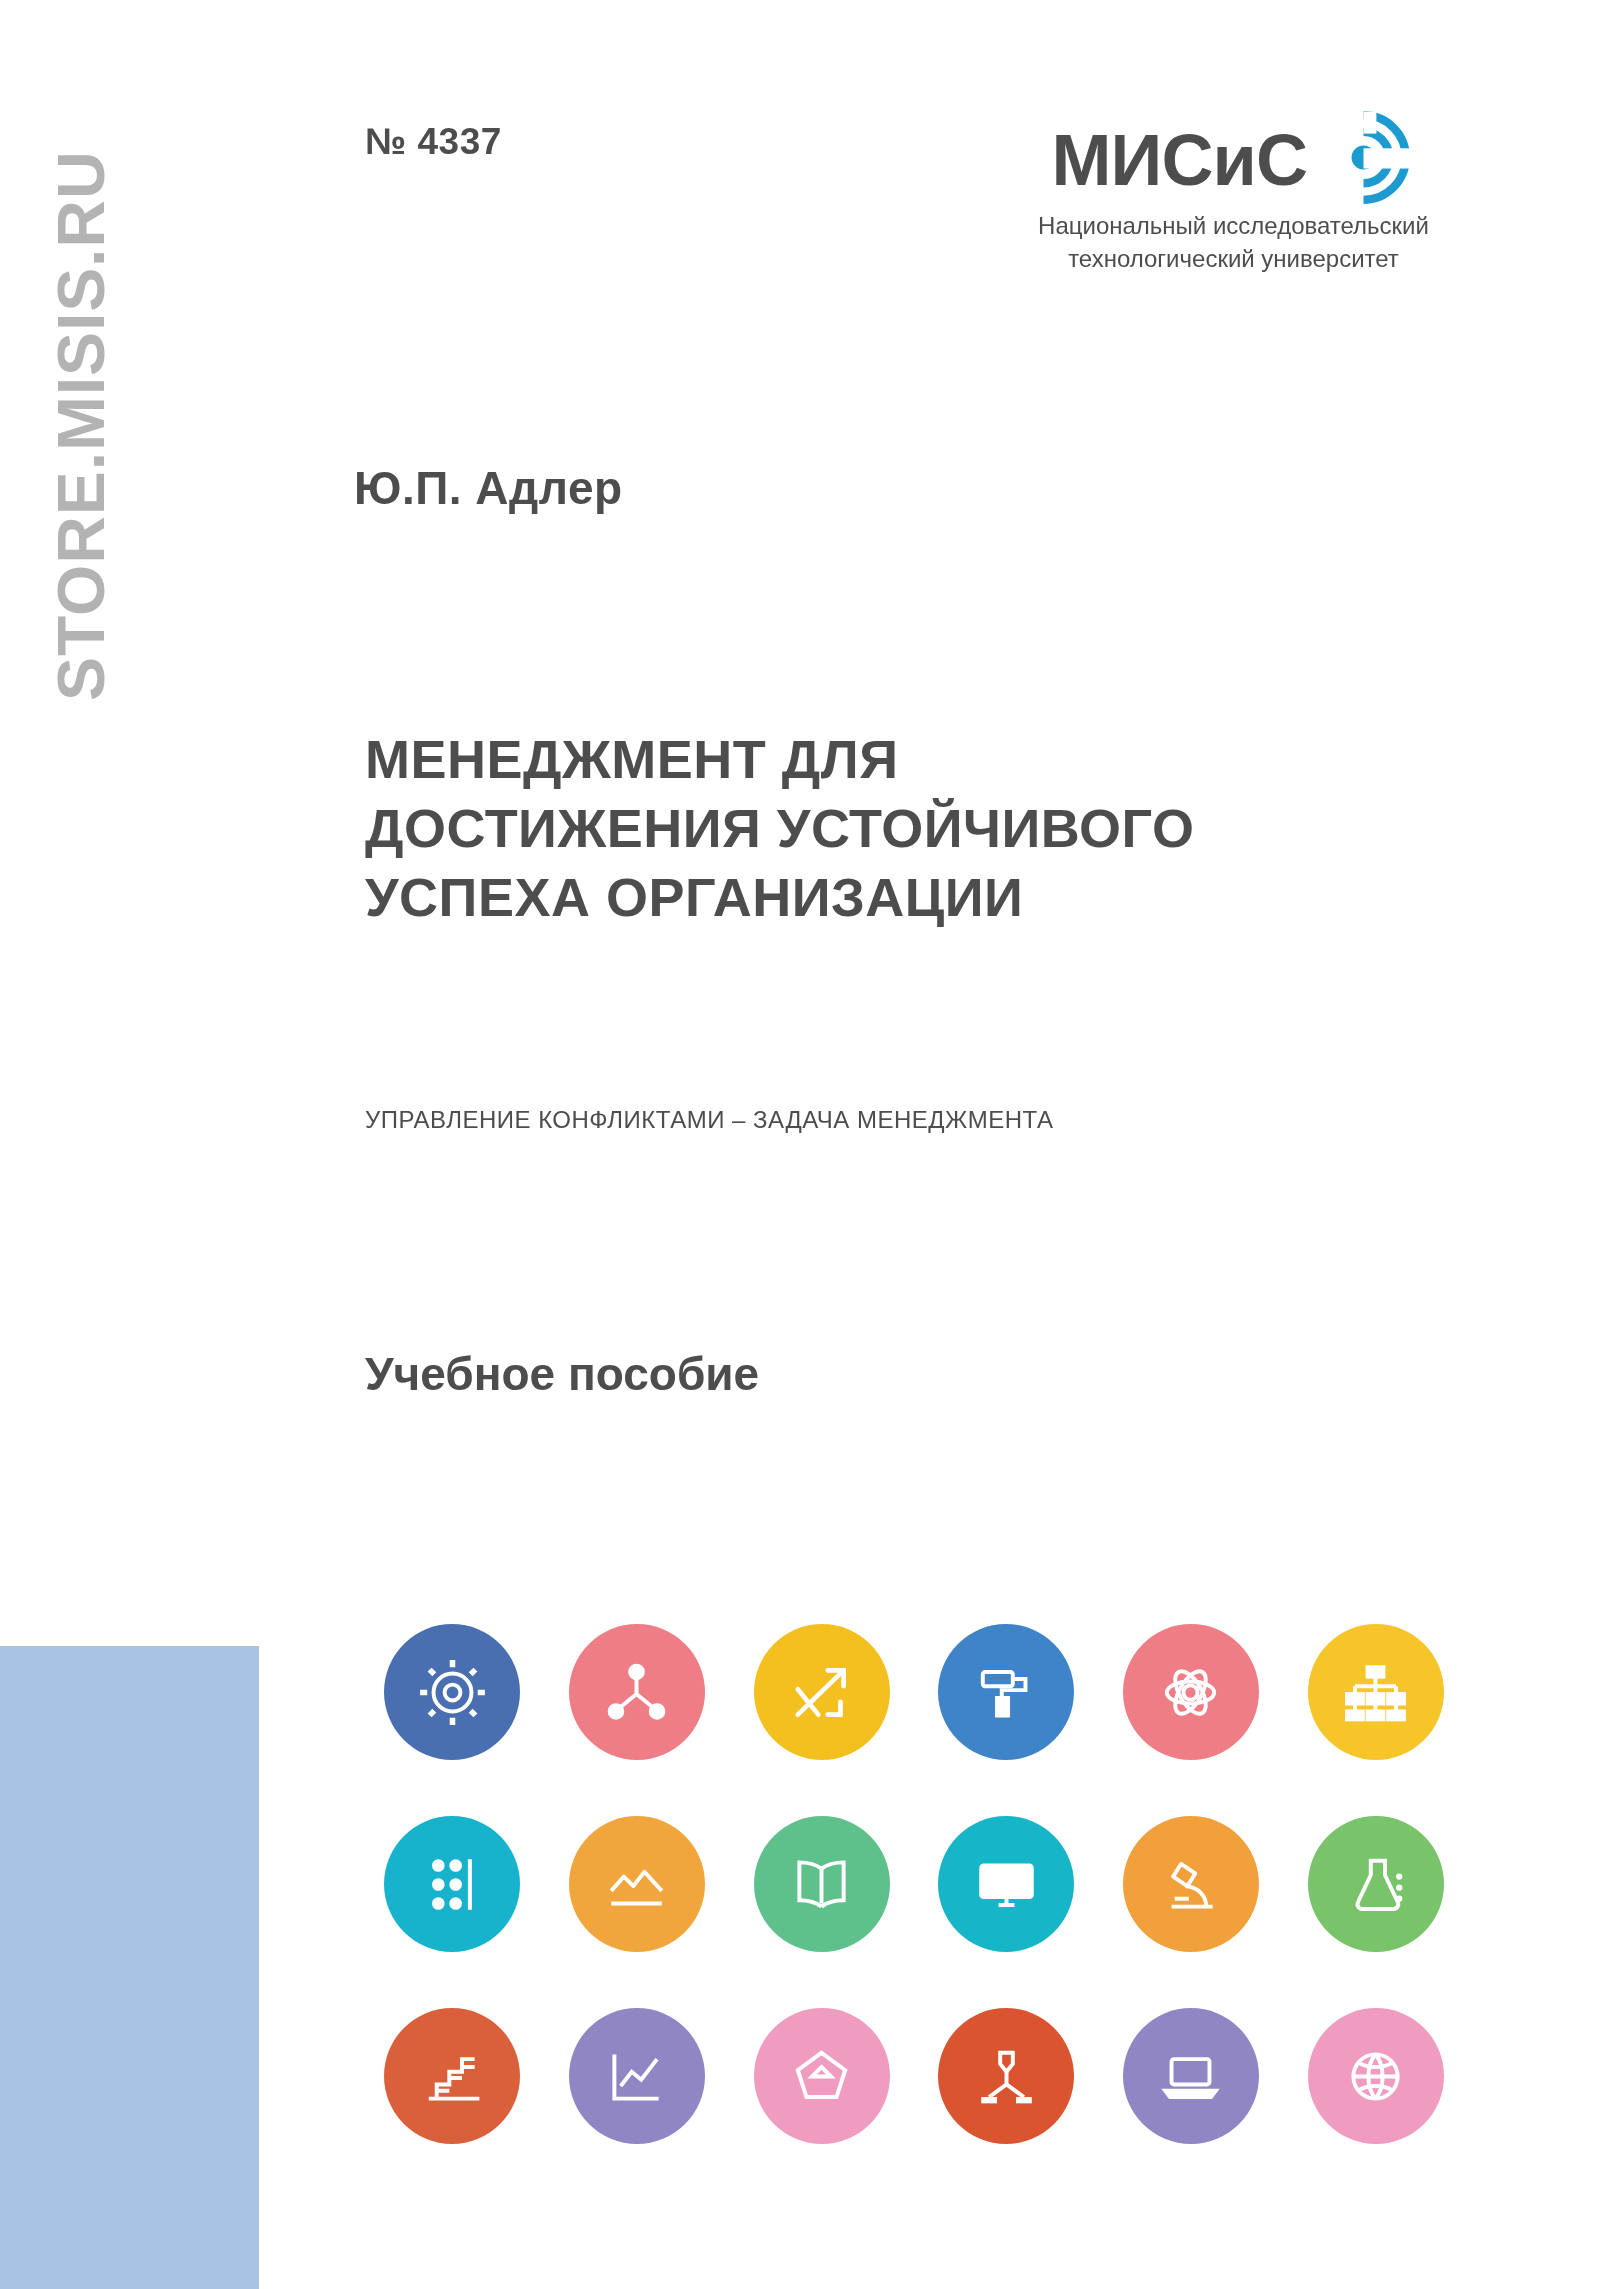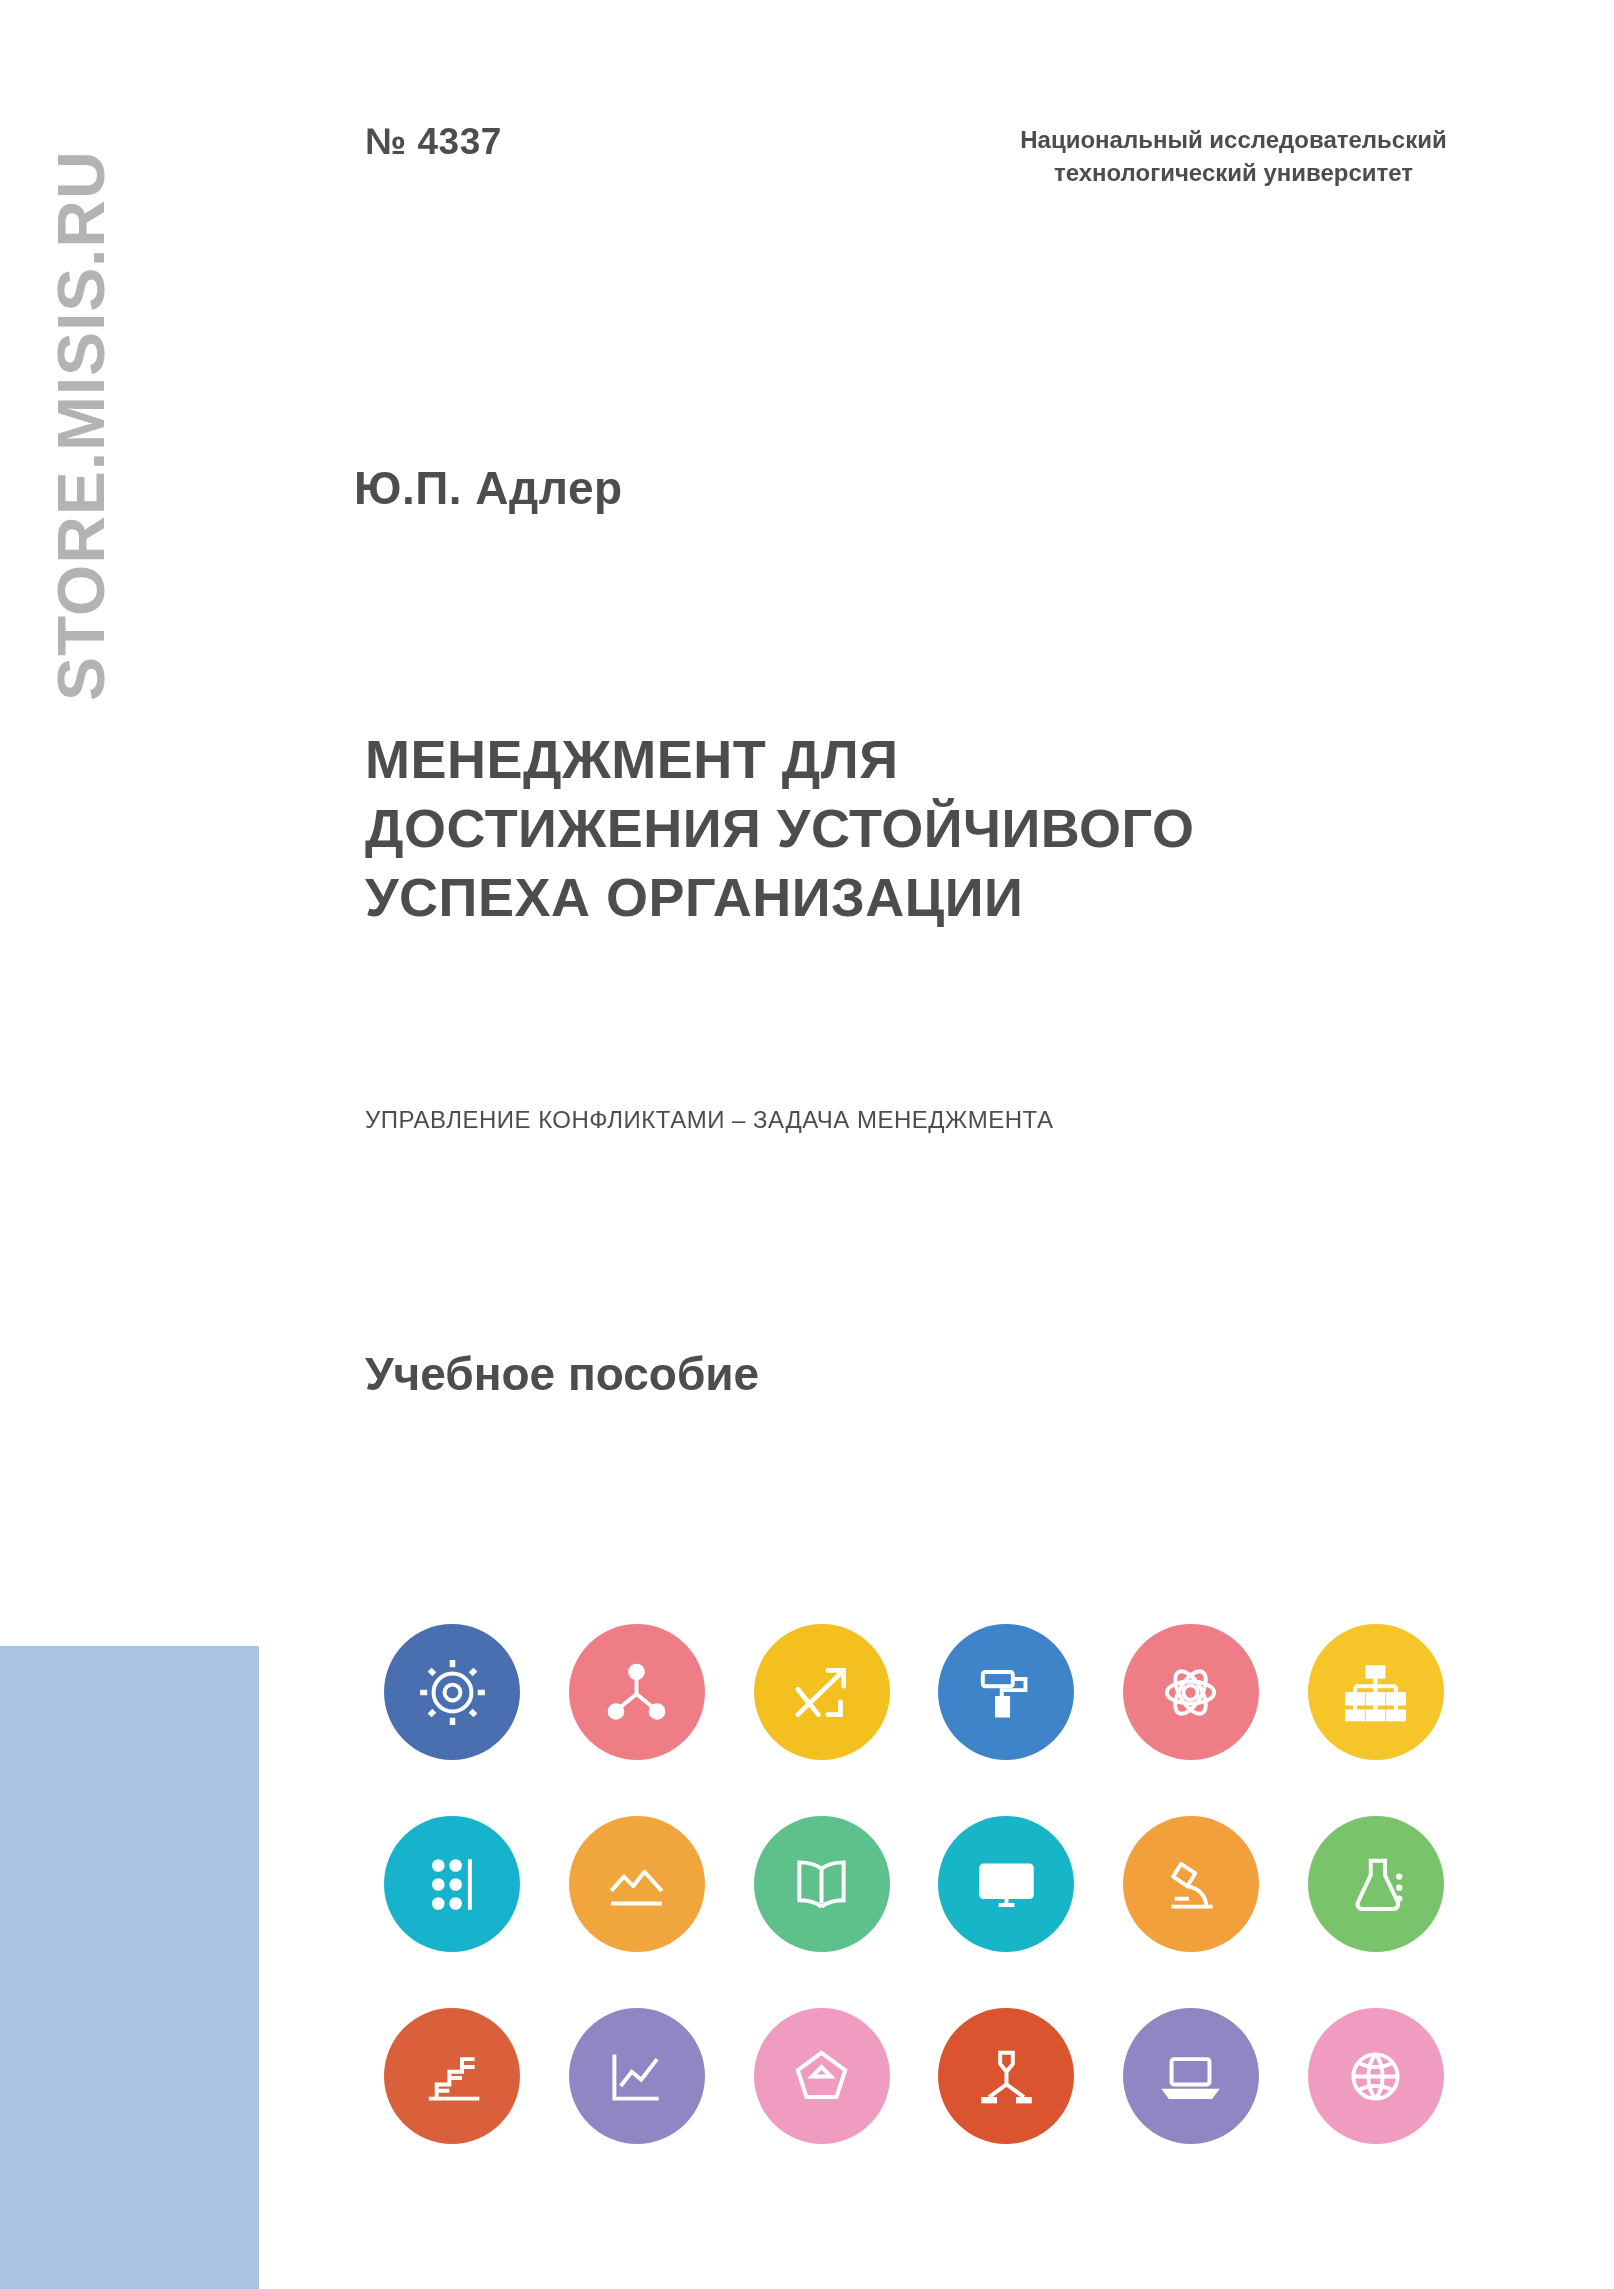--- a/index.html
+++ b/index.html
@@ -76,25 +76,24 @@
     letter-spacing: -0.9px;
     line-height: 1;
   }
   .logo-mark {
     width: 103px;
     height: 103px;
     flex: 0 0 auto;
     margin-top: -5.5px;
   }
   .logo-sub {
-    margin-top: 12px;
+    margin-top: 0;
     font-size: 24px;
     line-height: 1.38;
     color: #4d4d4d;
-    font-weight: bold;
   }
 
   
   .author {
     position: absolute;
     left: 354px;
     top: 461px;
     font-size: 46px;
     font-weight: bold;
     color: #4d4d4d;
@@ -170,20 +169,32 @@
 
 <div id="page">
 
   <div class="blue-block"></div>
 
   <div class="watermark">STORE.MISIS.RU</div>
 
   <div class="doc-number">№ 4337</div>
 
   <div class="logo-wrap">
+    <div class="logo-row">
+      <div class="logo-word">МИСиС</div>
+      <div class="logo-mark">
+        <svg viewBox="0 0 112 112" xmlns="http://www.w3.org/2000/svg">
+          <circle cx="56" cy="56" r="13" fill="#1d9bd1"></circle>
+          <path d="M56 28 A28 28 0 0 1 56 84" fill="none" stroke="#1d9bd1" stroke-width="9"></path>
+          <path d="M56 10 A46 46 0 0 1 56 102" fill="none" stroke="#1d9bd1" stroke-width="9"></path>
+          <rect x="56" y="46" width="52" height="22" fill="#ffffff"></rect>
+          <rect x="56" y="6" width="14" height="24" fill="#ffffff"></rect>
+        </svg>
+      </div>
+    </div>
     <div class="logo-sub">
       <div>Национальный исследовательский</div>
       <div>технологический университет</div>
     </div>
   </div>
 
   <div class="author">Ю.П. Адлер</div>
 
   <div class="title">МЕНЕДЖМЕНТ ДЛЯ ДОСТИЖЕНИЯ УСТОЙЧИВОГО УСПЕХА ОРГАНИЗАЦИИ</div>
 

